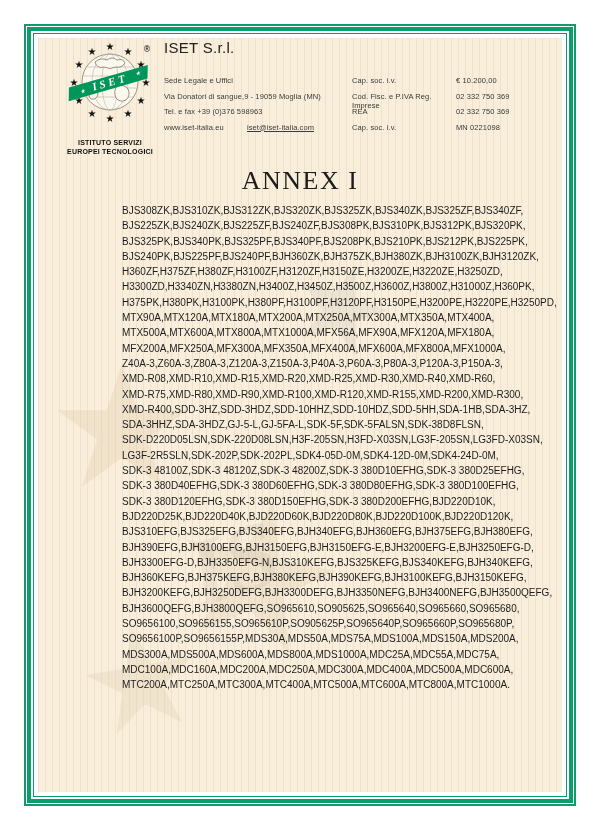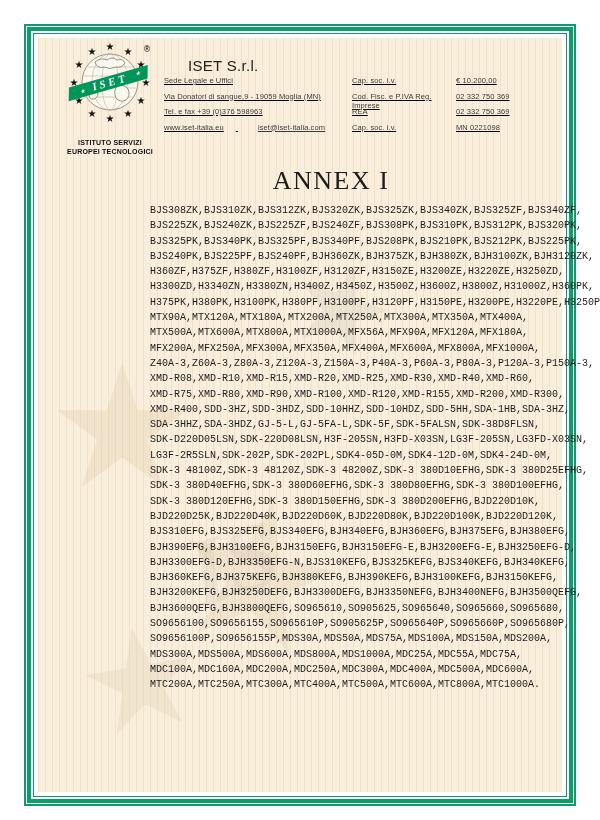--- a/index.html
+++ b/index.html
@@ -20,55 +20,52 @@
       repeating-linear-gradient(90deg, rgba(224,200,160,0.30) 0 1px, rgba(0,0,0,0) 1px 7px),
       #f8eedb;
   }
   
   .logo-block{position:absolute;left:12px;top:2px;width:120px;text-align:center;}
   .logo-caption{
     margin-top:1px;font-size:7px;font-weight:bold;color:#111;
     line-height:8.5px;letter-spacing:0.2px;
   }
   .company-name{
-    position:absolute;left:126px;top:19px;font-size:15px;color:#222;
+    position:absolute;left:126px;top:1px;font-size:15px;color:#222;
     letter-spacing:0.3px;
-    margin-left:24px;
   }
-  .info-grid{position:absolute;left:126px;top:38px;right:24px;text-decoration:underline;}
+  .info-grid{position:absolute;left:126px;top:38px;right:24px;}
   .info-row{
     display:grid;grid-template-columns:188px 104px 1fr;
     height:15.5px;align-items:start;
     font-size:7.5px;color:#3a3a3a;letter-spacing:0.1px;
   }
   .info-row .email{text-decoration:underline;color:#3a3a3a;margin-left:20px;}
-  .info-row .site{margin-right:12px;}
+  .info-row .site{margin-right:1px;}
   
   .wm{position:absolute;pointer-events:none;font-family:"DejaVu Sans",sans-serif;}
   .wm-star1{left:8px;top:290px;font-size:170px;color:rgba(198,170,125,0.16);}
   .wm-star2{left:130px;top:420px;font-size:200px;color:rgba(198,170,125,0.14);transform:rotate(12deg);}
   .wm-star3{left:40px;top:560px;font-size:140px;color:rgba(198,170,125,0.14);transform:rotate(-10deg);}
   .wm-star4{left:250px;top:200px;font-size:120px;color:rgba(140,140,135,0.10);transform:rotate(18deg);}
   .wm-text{
     left:150px;top:470px;font-size:95px;color:rgba(150,138,115,0.10);
     font-family:"Liberation Serif",serif;font-style:italic;font-weight:bold;
     transform:rotate(-18deg);
   }
   
   .annex-title{
     position:absolute;left:0;top:128px;width:100%;text-align:center;
     font-family:"Liberation Serif",serif;font-size:26px;color:#1c1c1c;
     letter-spacing:1.5px;
-    margin-left:31px;
   }
   .codes{
     position:absolute;left:84px;top:165px;right:10px;
-    font-family:Liberation Mono, monospace;font-size:10px;color:#1c1c1c;
+    font-family:Liberation Sans, sans-serif;font-size:10px;color:#1c1c1c;
     line-height:15.3px;
-    padding-left:28px;
   }
   .code-line{white-space:nowrap;}
 </style>
 </head>
 <body>
 
 <div class="frame-outer">
   <div class="frame-mid">
     <div class="frame-inner">
       <div class="paper">

